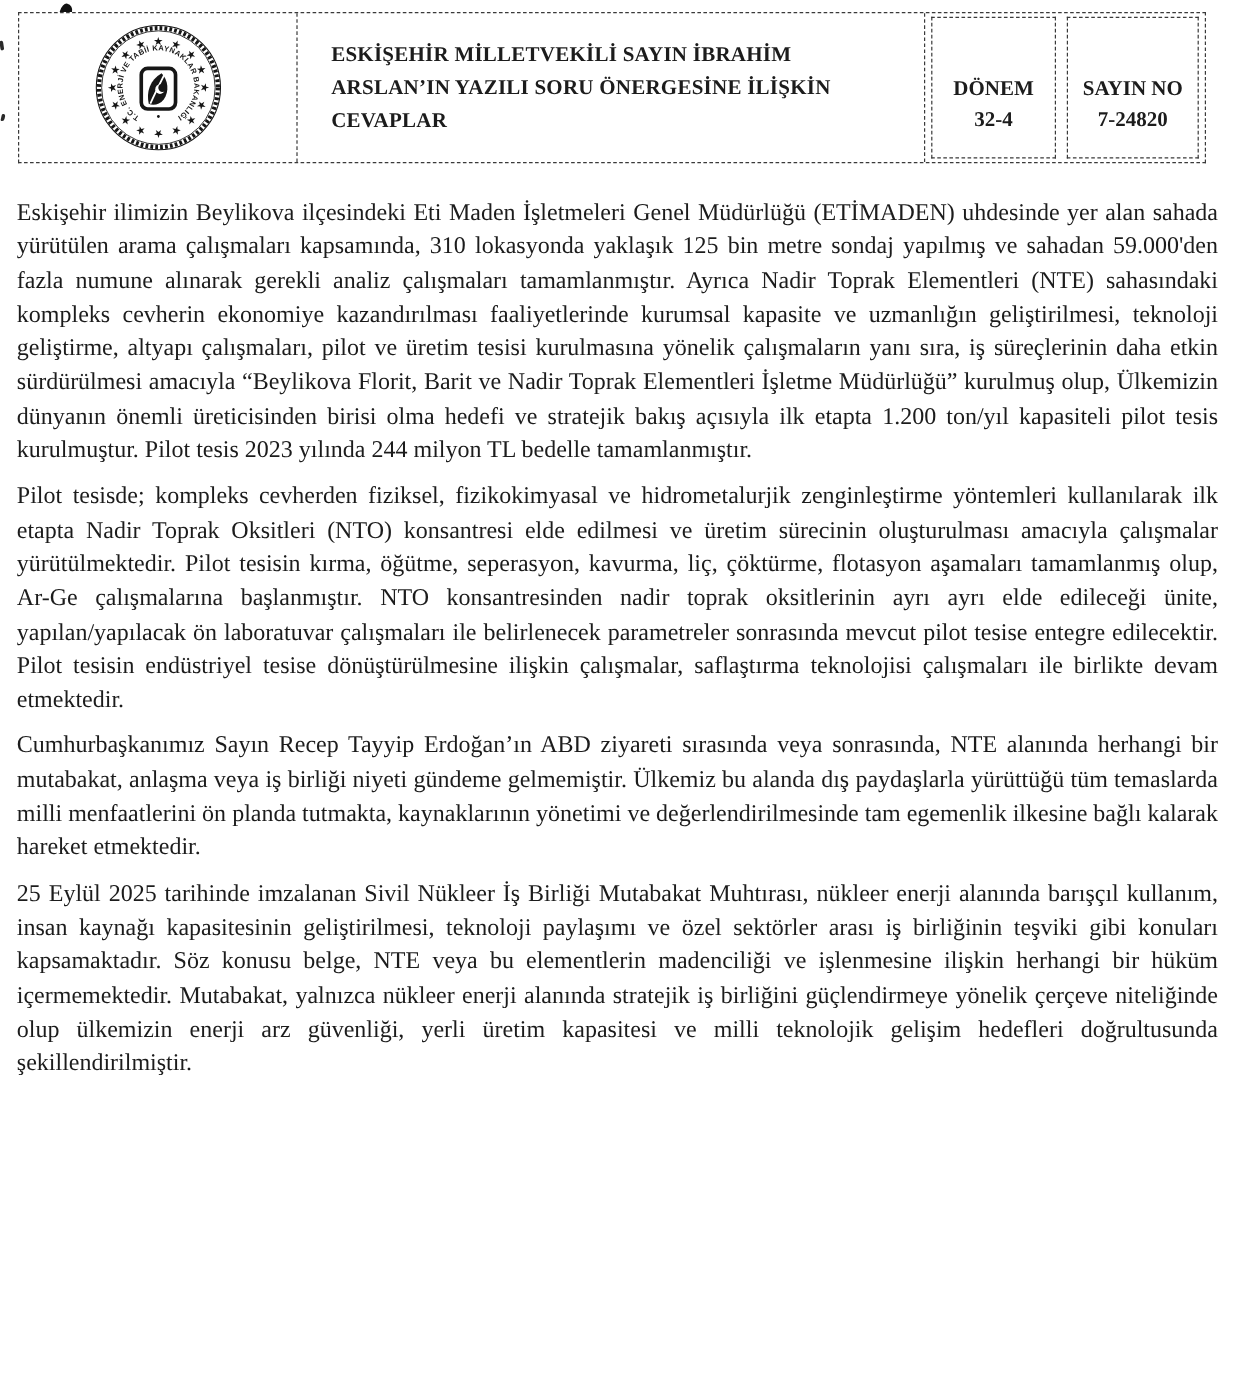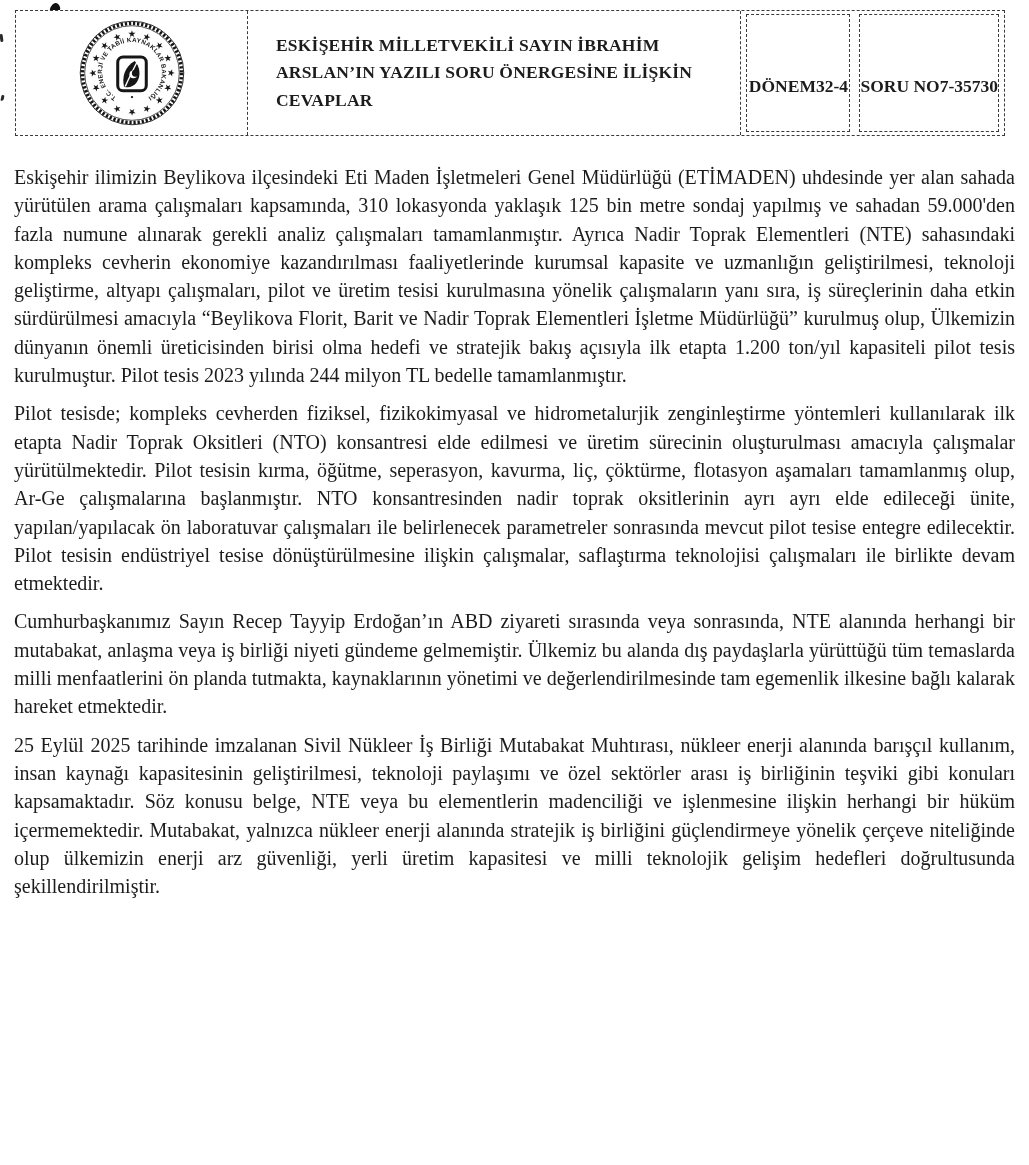--- a/index.html
+++ b/index.html
@@ -37,21 +37,21 @@
     font-weight:bold;
     font-size:17.5px;
     line-height:1.58;
     text-align:left;
     letter-spacing:0.2px;
   }
   .ref-box{
     flex:0 0 104px;
     margin:3px 4px 3px 5px;
     border:1.6px dashed #3a3a3a;
-    display:flex;flex-direction:row;
+    display:flex;flex-direction:column;
     align-items:center;justify-content:center;
     box-sizing:border-box;
     padding-top:26px;
   }
   .ref-box.esas{flex:0 0 110px;margin-right:5px;}
   .ref-label,.ref-value{
     font-weight:bold;font-size:17.5px;line-height:1.5;
     text-align:center;white-space:nowrap;
   }
   
@@ -138,22 +138,22 @@
   <div class="title-cell">
     <div class="title-text">ESKİŞEHİR MİLLETVEKİLİ SAYIN İBRAHİM ARSLAN’IN YAZILI SORU ÖNERGESİNE İLİŞKİN CEVAPLAR</div>
   </div>
 
   <div class="ref-box donem">
     <div class="ref-label">DÖNEM</div>
     <div class="ref-value">32-4</div>
   </div>
 
   <div class="ref-box esas">
-    <div class="ref-label">SORU NO</div>
-    <div class="ref-value">7-35730</div>
+    <div class="ref-label">SAYIN NO</div>
+    <div class="ref-value">7-24820</div>
   </div>
 
 </div>
 
 <div class="doc-body">
   <p>Eskişehir ilimizin Beylikova ilçesindeki Eti Maden İşletmeleri Genel Müdürlüğü (ETİMADEN) uhdesinde yer alan sahada yürütülen arama çalışmaları kapsamında, 310 lokasyonda yaklaşık 125 bin metre sondaj yapılmış ve sahadan 59.000'den fazla numune alınarak gerekli analiz çalışmaları tamamlanmıştır. Ayrıca Nadir Toprak Elementleri (NTE) sahasındaki kompleks cevherin ekonomiye kazandırılması faaliyetlerinde kurumsal kapasite ve uzmanlığın geliştirilmesi, teknoloji geliştirme, altyapı çalışmaları, pilot ve üretim tesisi kurulmasına yönelik çalışmaların yanı sıra, iş süreçlerinin daha etkin sürdürülmesi amacıyla “Beylikova Florit, Barit ve Nadir Toprak Elementleri İşletme Müdürlüğü” kurulmuş olup, Ülkemizin dünyanın önemli üreticisinden birisi olma hedefi ve stratejik bakış açısıyla ilk etapta 1.200 ton/yıl kapasiteli pilot tesis kurulmuştur. Pilot tesis 2023 yılında 244 milyon TL bedelle tamamlanmıştır.</p>
   <p>Pilot tesisde; kompleks cevherden fiziksel, fizikokimyasal ve hidrometalurjik zenginleştirme yöntemleri kullanılarak ilk etapta Nadir Toprak Oksitleri (NTO) konsantresi elde edilmesi ve üretim sürecinin oluşturulması amacıyla çalışmalar yürütülmektedir. Pilot tesisin kırma, öğütme, seperasyon, kavurma, liç, çöktürme, flotasyon aşamaları tamamlanmış olup, Ar-Ge çalışmalarına başlanmıştır. NTO konsantresinden nadir toprak oksitlerinin ayrı ayrı elde edileceği ünite, yapılan/yapılacak ön laboratuvar çalışmaları ile belirlenecek parametreler sonrasında mevcut pilot tesise entegre edilecektir. Pilot tesisin endüstriyel tesise dönüştürülmesine ilişkin çalışmalar, saflaştırma teknolojisi çalışmaları ile birlikte devam etmektedir.</p>
   <p>Cumhurbaşkanımız Sayın Recep Tayyip Erdoğan’ın ABD ziyareti sırasında veya sonrasında, NTE alanında herhangi bir mutabakat, anlaşma veya iş birliği niyeti gündeme gelmemiştir. Ülkemiz bu alanda dış paydaşlarla yürüttüğü tüm temaslarda milli menfaatlerini ön planda tutmakta, kaynaklarının yönetimi ve değerlendirilmesinde tam egemenlik ilkesine bağlı kalarak hareket etmektedir.</p>
   <p>25 Eylül 2025 tarihinde imzalanan Sivil Nükleer İş Birliği Mutabakat Muhtırası, nükleer enerji alanında barışçıl kullanım, insan kaynağı kapasitesinin geliştirilmesi, teknoloji paylaşımı ve özel sektörler arası iş birliğinin teşviki gibi konuları kapsamaktadır. Söz konusu belge, NTE veya bu elementlerin madenciliği ve işlenmesine ilişkin herhangi bir hüküm içermemektedir. Mutabakat, yalnızca nükleer enerji alanında stratejik iş birliğini güçlendirmeye yönelik çerçeve niteliğinde olup ülkemizin enerji arz güvenliği, yerli üretim kapasitesi ve milli teknolojik gelişim hedefleri doğrultusunda şekillendirilmiştir.</p>
 </div>

